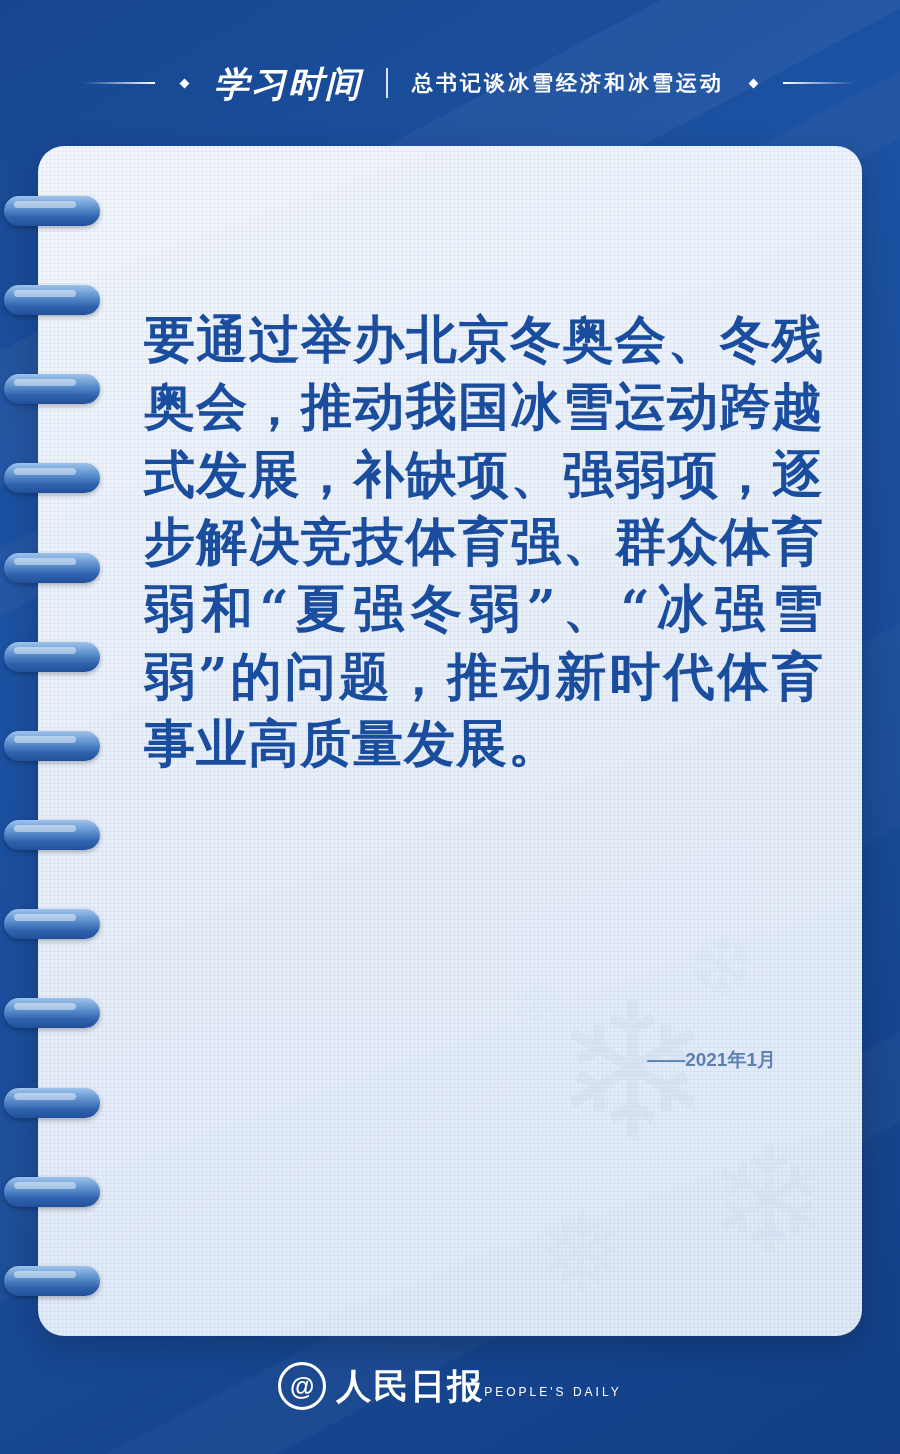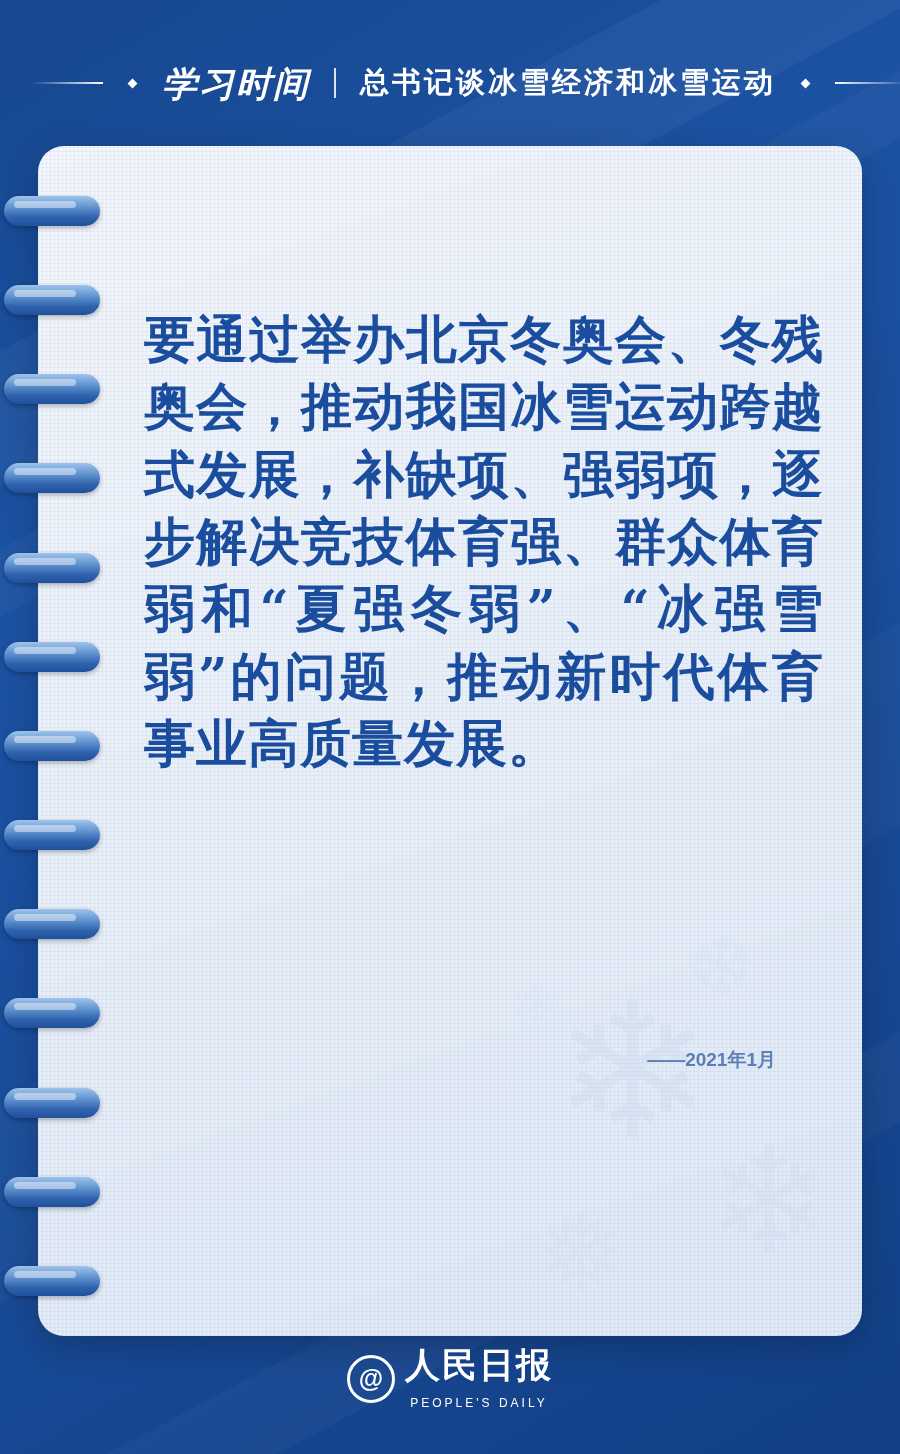--- a/index.html
+++ b/index.html
@@ -70,21 +70,21 @@
     white-space: nowrap;
   }
   .header-sep {
     width: 2px;
     height: 30px;
     background: #ffffff;
     opacity: 0.85;
   }
   .header-sub {
     font-family: Liberation Serif, serif;
-    font-size: 29px;
+    font-size: 21px;
     font-weight: bold;
     color: #ffffff;
     letter-spacing: 3px;
     white-space: nowrap;
   }
 
   
   .card {
     position: absolute;
     left: 38px;
@@ -191,21 +191,21 @@
     border-radius: 50%;
     border: 3px solid #ffffff;
     display: flex;
     align-items: center;
     justify-content: center;
     font-size: 25px;
     font-weight: bold;
     color: #ffffff;
     font-family: "Liberation Sans", sans-serif;
   }
-  .brand-block { display: flex; flex-direction: column; align-items: center; }
+  .brand-block { display: flex; flex-direction: row; align-items: center; }
   .brand-cn {
     font-family: "DejaVu Serif", "Liberation Serif", serif;
     font-size: 35px;
     font-weight: bold;
     color: #ffffff;
     letter-spacing: 2px;
     line-height: 1.05;
   }
   .brand-en {
     font-family: "Liberation Sans", sans-serif;

